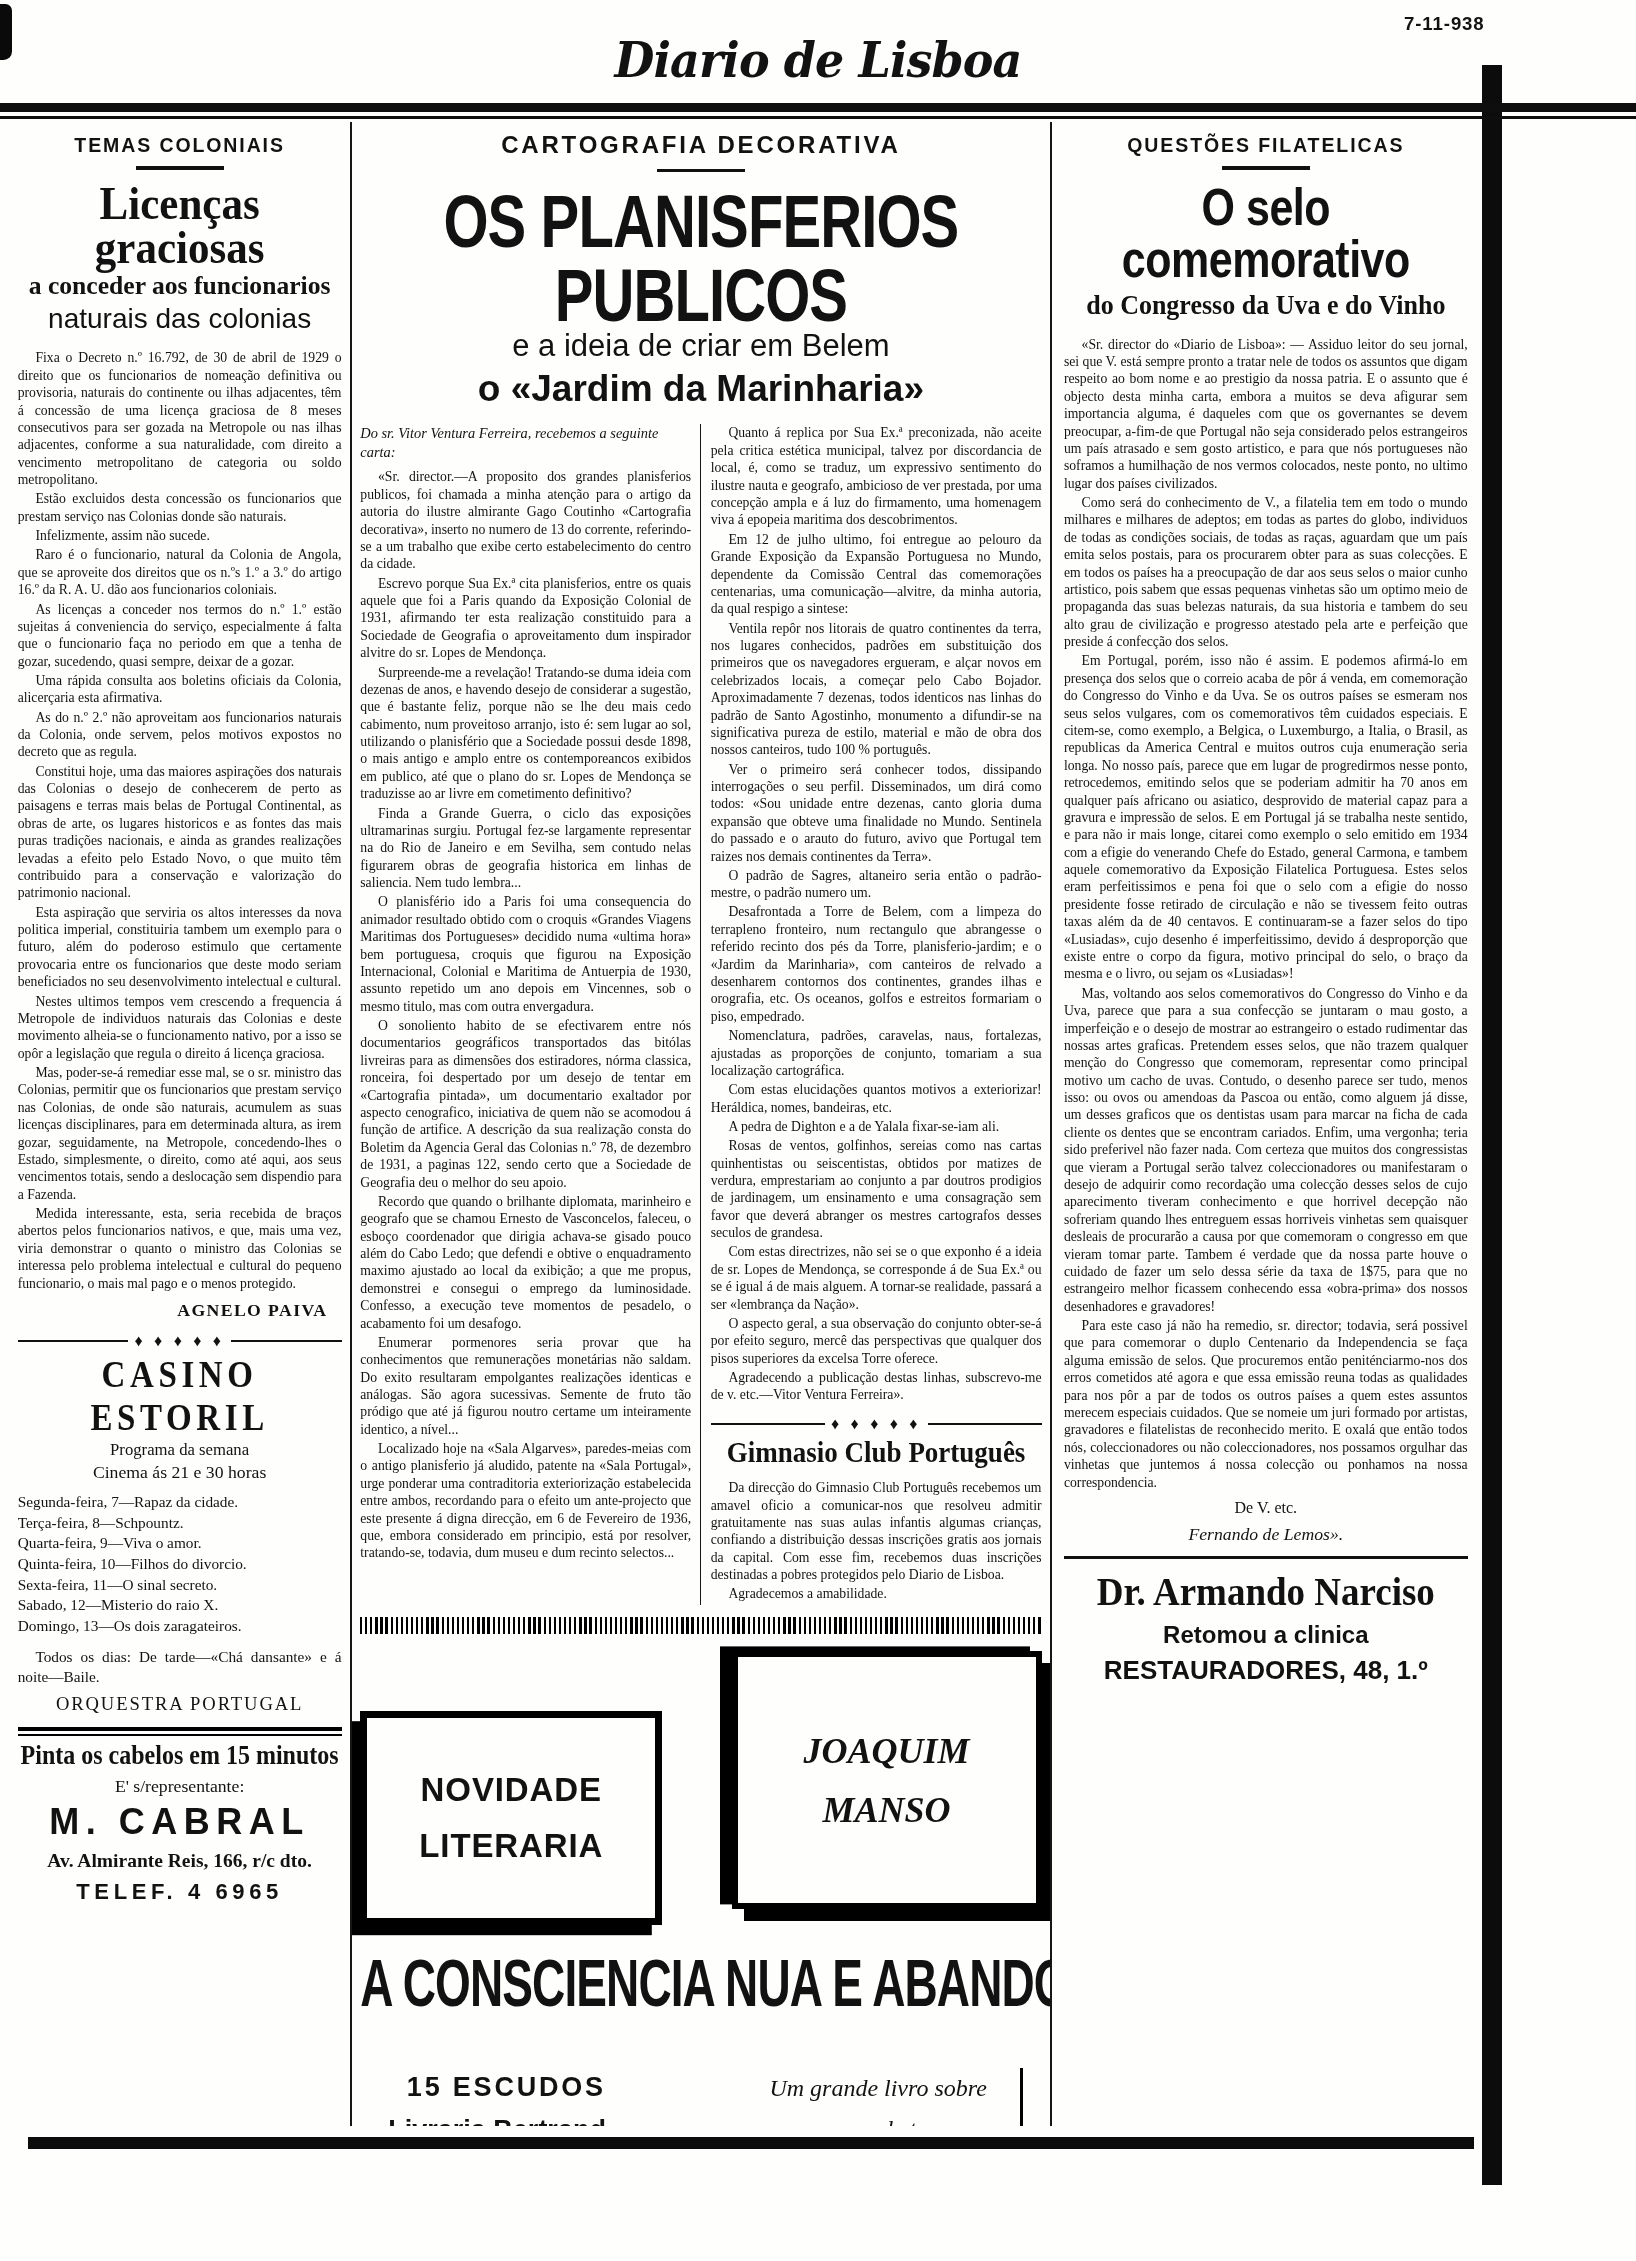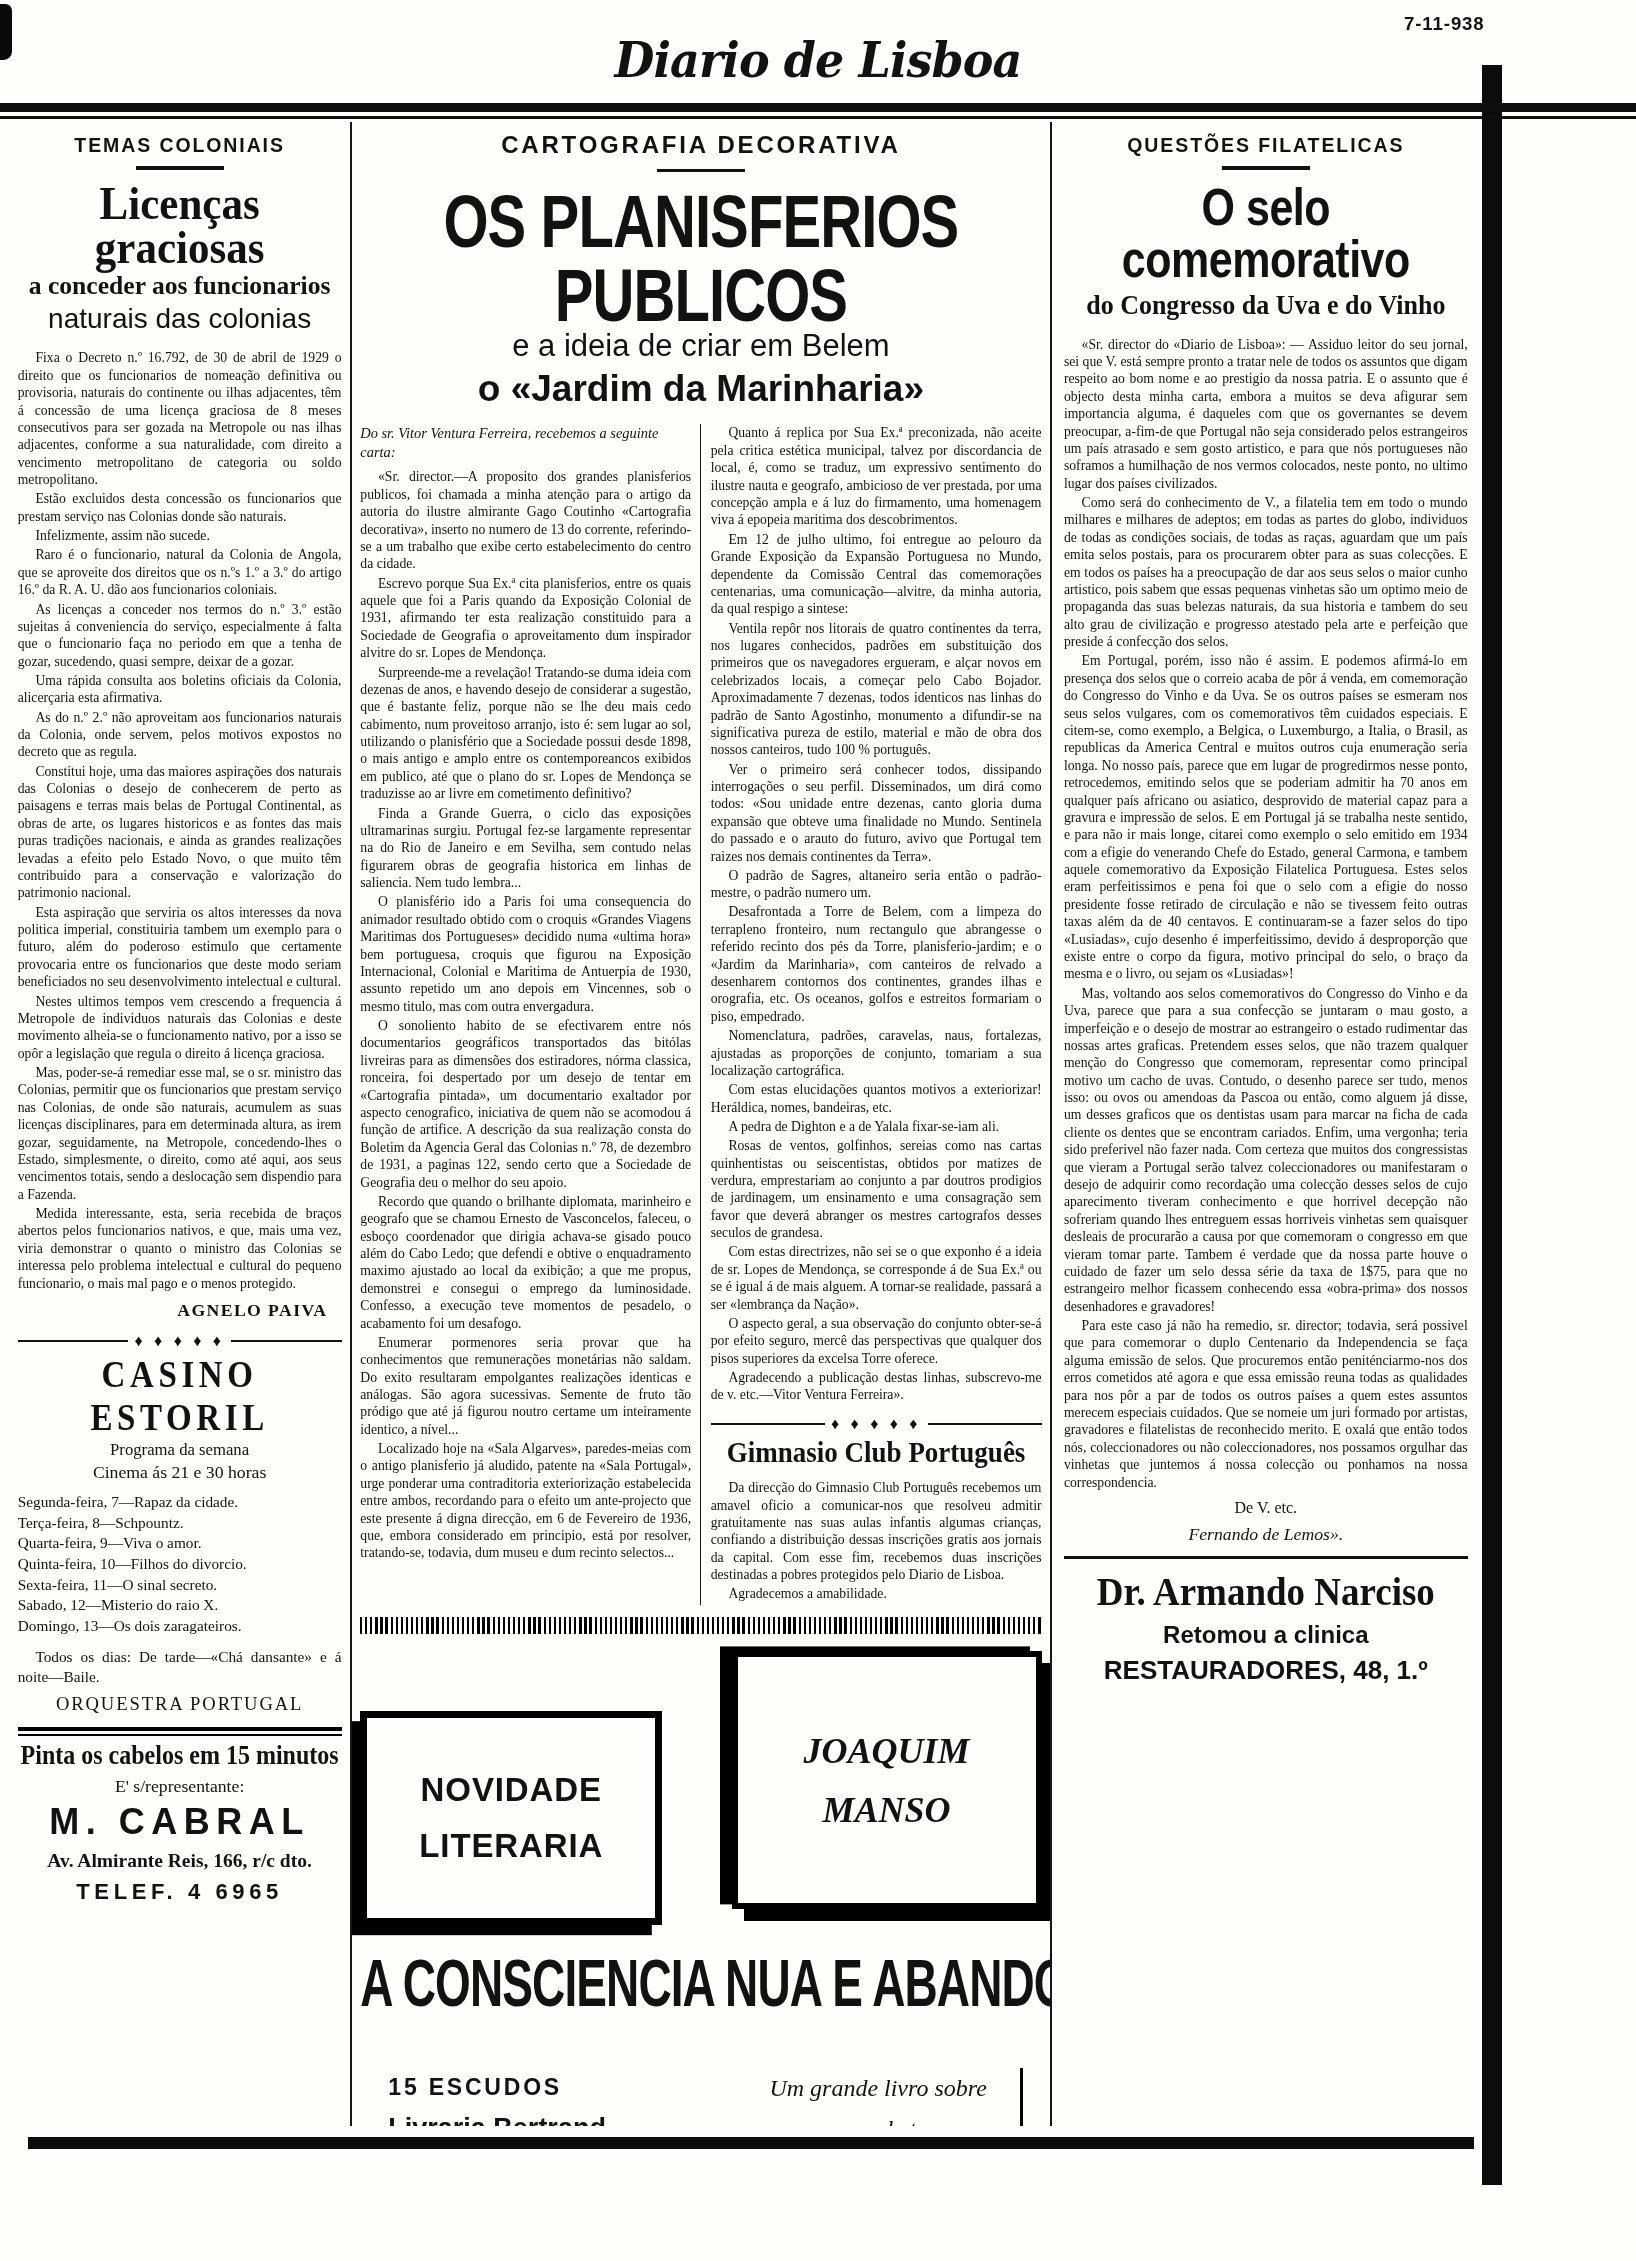--- a/index.html
+++ b/index.html
@@ -86,21 +86,21 @@
   
   .book-ad{position:relative;margin-top:16.7px;height:409px;}
   .book-boxes{display:flex;justify-content:space-between;align-items:flex-start;}
   .box-left{width:288px;height:200px;border:7.4px solid #000;margin-top:60px;display:flex;flex-direction:column;justify-content:center;gap:18.6px;box-shadow:-10.2px 10.2px 0 #000;}
   .box-left div{font-family:"Liberation Sans",sans-serif;font-weight:700;font-size:33px;letter-spacing:0.9px;text-align:center;}
   .box-right{width:298px;height:246px;border:6.5px solid #000;display:flex;flex-direction:column;justify-content:center;gap:23px;box-shadow:12px 12px 0 #000,-12px -4.6px 0 #000;}
   .box-right div{font-family:"Liberation Serif",serif;font-weight:700;font-style:italic;font-size:36px;text-align:center;line-height:1;}
   .book-title{font-family:"Liberation Sans",sans-serif;font-weight:700;font-size:46px;letter-spacing:-0.9px;text-align:center;transform:scaleY(1.45);transform-origin:top;margin:18.6px 0 0;white-space:nowrap;}
   .book-bottom{display:flex;justify-content:space-between;margin-top:70px;align-items:center;}
   .book-price-store{padding-left:28px;}
-  .book-price{font-family:"Liberation Sans",sans-serif;font-weight:700;font-size:23px;letter-spacing:2.8px;}
+  .book-price{font-family:"Liberation Sans",sans-serif;font-weight:700;font-size:27px;letter-spacing:2.8px;text-align:right;}
   .book-store{font-family:"Liberation Sans",sans-serif;font-weight:700;font-size:27px;margin-top:12px;}
   .book-blurb{font-family:"Liberation Serif",serif;font-style:italic;font-size:24px;text-align:center;line-height:1.7;border-right:3.7px solid #000;padding-right:33px;margin-right:18.6px;}
 
   
   .r-kicker{font-size:19.5px;letter-spacing:1.9px;margin-top:12px;}
   .r-headline{font-family:"Liberation Sans",sans-serif;font-weight:700;font-size:43px;line-height:1;text-align:center;transform:scaleY(1.2);transform-origin:top;margin:2.8px 0 22px;letter-spacing:-0.5px;}
   .r-deck{font-family:"Liberation Serif",serif;font-weight:700;font-size:26px;text-align:center;transform:scaleY(1.05);transform-origin:top;margin:6.5px 0 16px;}
   .r-closing{font-size:16px;text-align:center;margin:8.4px 0 3.7px;}
   .r-signature{font-style:italic;font-size:17.7px;text-align:center;margin:6.5px 0 4.6px;}
   .r-rule{height:3.3px;background:#101010;margin:11px 0 9.3px;}
@@ -132,21 +132,21 @@
       <div class="kicker-rule"></div>
       <div class="l-headline">Licenças graciosas</div>
       <div class="l-deck1">a conceder aos funcionarios</div>
       <div class="l-deck2">naturais das colonias</div>
 
       <div class="body-text">
           <p>Fixa o Decreto n.º 16.792, de 30 de abril de 1929 o direito que os funcionarios de nomeação definitiva ou provisoria, naturais do continente ou ilhas adjacentes, têm á concessão de uma licença graciosa de 8 meses consecutivos para ser gozada na Metropole ou nas ilhas adjacentes, conforme a sua naturalidade, com direito a vencimento metropolitano de categoria ou soldo metropolitano.</p>
           <p>Estão excluidos desta concessão os funcionarios que prestam serviço nas Colonias donde são naturais.</p>
           <p>Infelizmente, assim não sucede.</p>
           <p>Raro é o funcionario, natural da Colonia de Angola, que se aproveite dos direitos que os n.ºs 1.º a 3.º do artigo 16.º da R. A. U. dão aos funcionarios coloniais.</p>
-          <p>As licenças a conceder nos termos do n.º 3.º estão sujeitas á conveniencia do serviço, especialmente á falta que o funcionario faça no periodo em que a tenha de gozar, sucedendo, quasi sempre, deixar de a gozar.</p>
+          <p>As licenças a conceder nos termos do n.º 1.º estão sujeitas á conveniencia do serviço, especialmente á falta que o funcionario faça no periodo em que a tenha de gozar, sucedendo, quasi sempre, deixar de a gozar.</p>
           <p>Uma rápida consulta aos boletins oficiais da Colonia, alicerçaria esta afirmativa.</p>
           <p>As do n.º 2.º não aproveitam aos funcionarios naturais da Colonia, onde servem, pelos motivos expostos no decreto que as regula.</p>
           <p>Constitui hoje, uma das maiores aspirações dos naturais das Colonias o desejo de conhecerem de perto as paisagens e terras mais belas de Portugal Continental, as obras de arte, os lugares historicos e as fontes das mais puras tradições nacionais, e ainda as grandes realizações levadas a efeito pelo Estado Novo, o que muito têm contribuido para a conservação e valorização do patrimonio nacional.</p>
           <p>Esta aspiração que serviria os altos interesses da nova politica imperial, constituiria tambem um exemplo para o futuro, além do poderoso estimulo que certamente provocaria entre os funcionarios que deste modo seriam beneficiados no seu desenvolvimento intelectual e cultural.</p>
           <p>Nestes ultimos tempos vem crescendo a frequencia á Metropole de individuos naturais das Colonias e deste movimento alheia-se o funcionamento nativo, por a isso se opôr a legislação que regula o direito á licença graciosa.</p>
           <p>Mas, poder-se-á remediar esse mal, se o sr. ministro das Colonias, permitir que os funcionarios que prestam serviço nas Colonias, de onde são naturais, acumulem as suas licenças disciplinares, para em determinada altura, as irem gozar, seguidamente, na Metropole, concedendo-lhes o Estado, simplesmente, o direito, como até aqui, aos seus vencimentos totais, sendo a deslocação sem dispendio para a Fazenda.</p>
           <p>Medida interessante, esta, seria recebida de braços abertos pelos funcionarios nativos, e que, mais uma vez, viria demonstrar o quanto o ministro das Colonias se interessa pelo problema intelectual e cultural do pequeno funcionario, o mais mal pago e o menos protegido.</p>
         </div>
       <div class="signature">AGNELO PAIVA</div>
 

